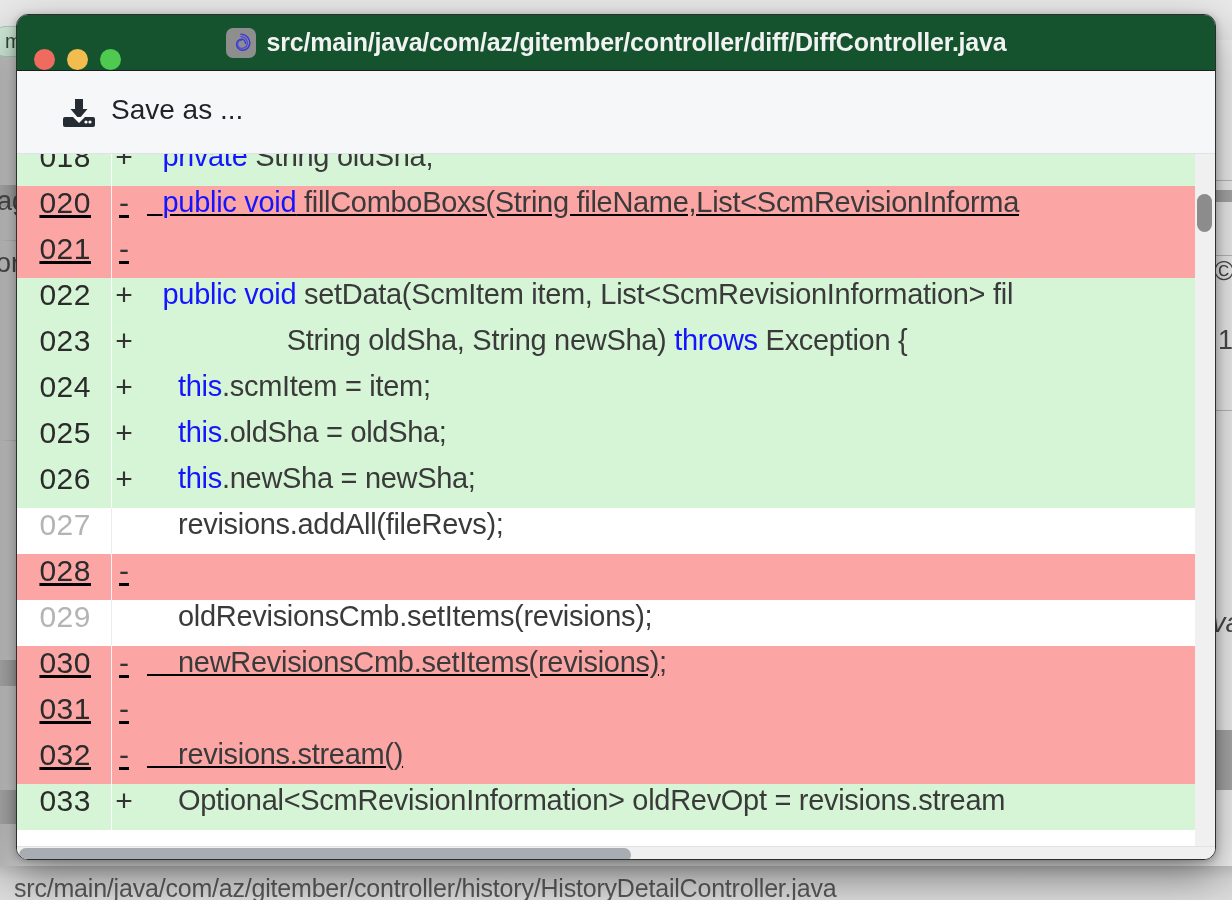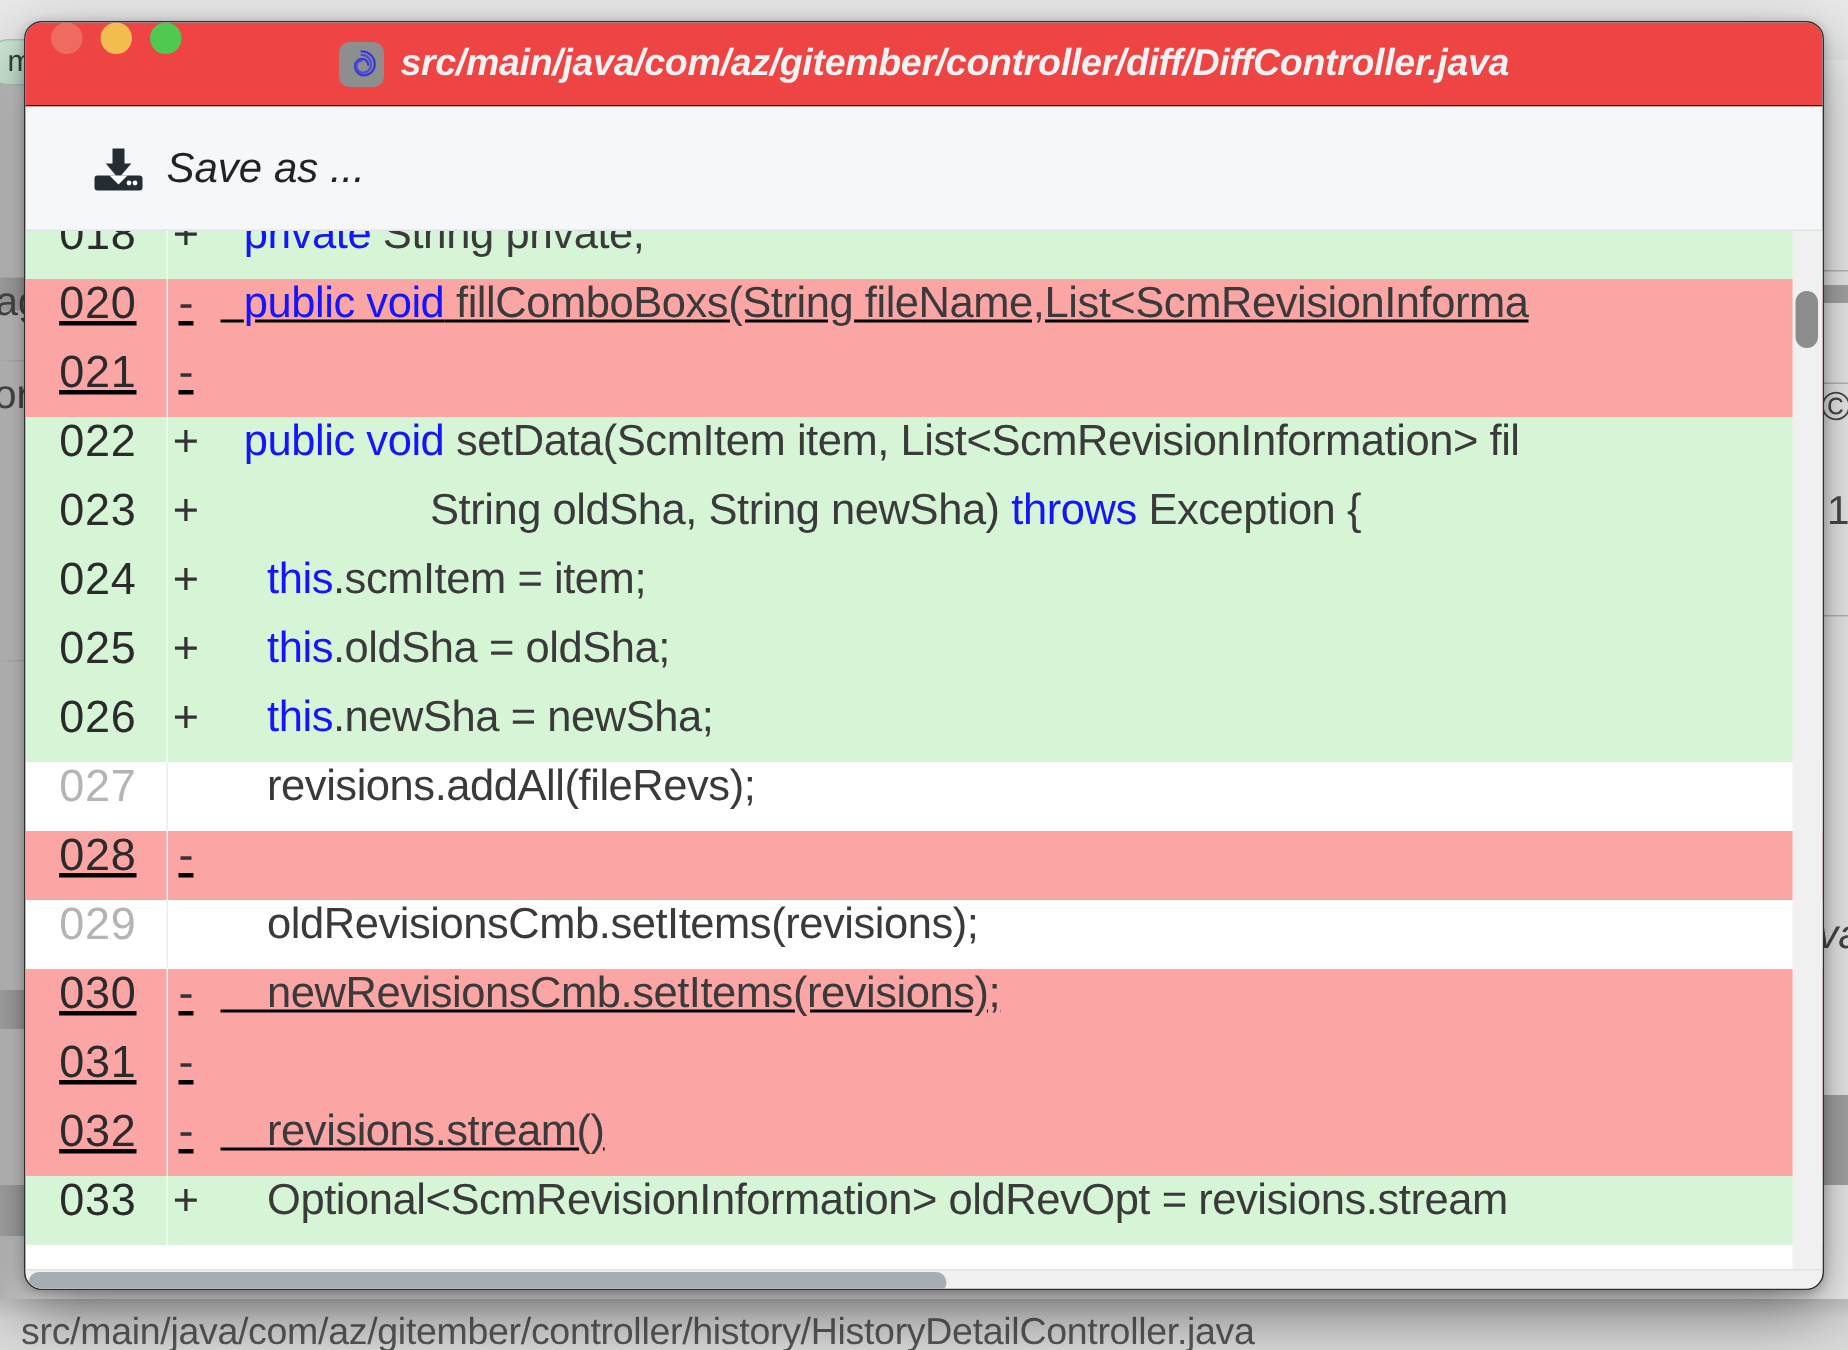--- a/index.html
+++ b/index.html
@@ -82,25 +82,24 @@
     overflow: hidden;
     background: #ffffff;
     border: 1px solid #2e2e2e;
     box-sizing: border-box;
   }
 
   
   #titlebar {
     position: relative;
     height: 55px;
-    background: #ef4444;
+    background: #14532d;
     border-bottom: 1px solid #1d1d1d;
     display: flex;
-    align-items: flex-start;
-    font-style: italic;
+    align-items: flex-end;
   }
   .traffic {
     width: 21px;
     height: 21px;
     border-radius: 50%;
     margin-left: 12px;
     flex: 0 0 auto;
   }
   #tl-close   { background: #ef6b60; margin-left: 17px; }
   #tl-min     { background: #f2bd4e; }
@@ -136,27 +135,26 @@
   #toolbar {
     position: relative;
     height: 82px;
     background: #f6f7f9;
     border-bottom: 1px solid #dfe2e6;
     display: flex;
     align-items: center;
   }
   #save-as-button {
     display: flex;
-    align-items: center;
+    align-items: flex-start;
     margin-left: 38px;
     cursor: default;
     background: transparent;
     border: none;
     padding: 4px 6px;
-    font-style: italic;
   }
   #save-as-label {
     font-size: 28px;
     color: #1f2328;
     margin-left: 14px;
     white-space: nowrap;
   }
   #search-input {
     position: absolute;
     right: 18px;
@@ -335,21 +333,21 @@
     </button>
 
   </div>
 
   <div id="diff-viewport">
     <div id="diff-scroller">
         <div class="diff-row add">
           <div class="ln">018</div>
           <div class="gutter-sep"></div>
           <div class="marker">+</div>
-          <div class="code"><span>  </span><span class="kw">private</span><span> String private;</span></div>
+          <div class="code"><span>  </span><span class="kw">private</span><span> String oldSha;</span></div>
         </div>
         <div class="diff-row del">
           <div class="ln">020</div>
           <div class="gutter-sep"></div>
           <div class="marker">-</div>
           <div class="code"><span>  </span><span class="kw">public void</span><span> fillComboBoxs(String fileName,List&lt;ScmRevisionInforma</span></div>
         </div>
         <div class="diff-row del">
           <div class="ln">021</div>
           <div class="gutter-sep"></div>

